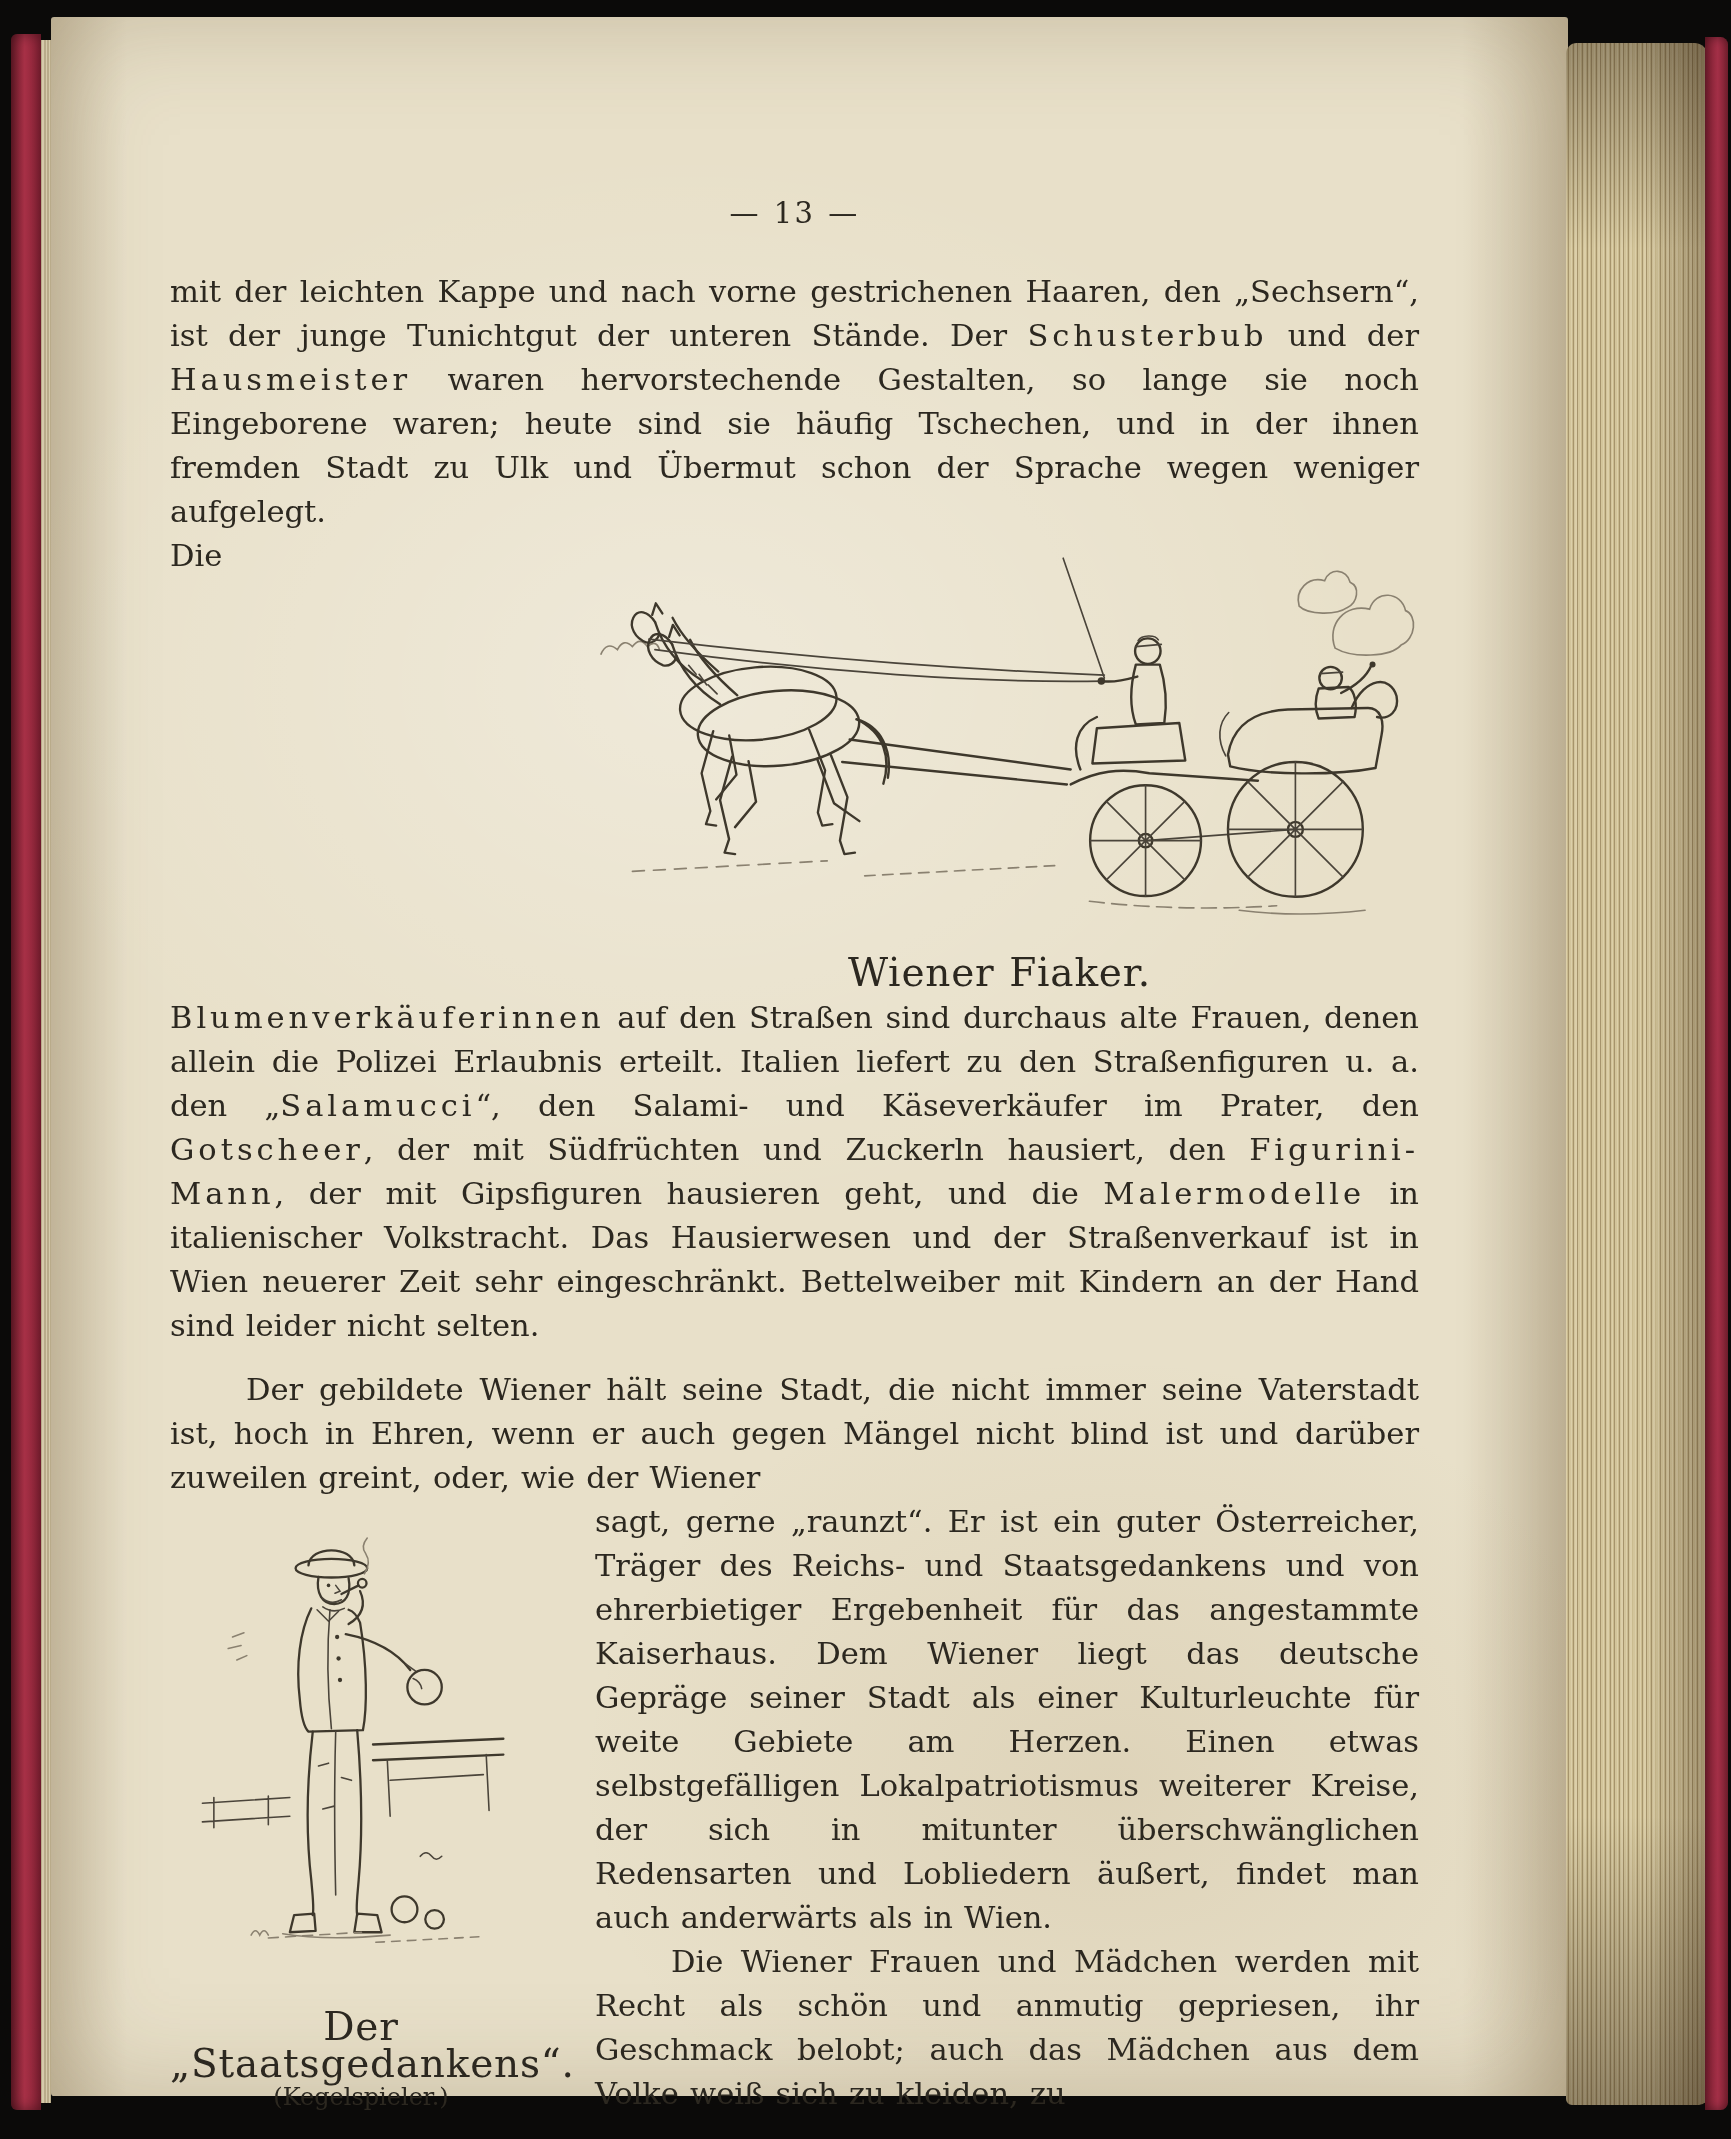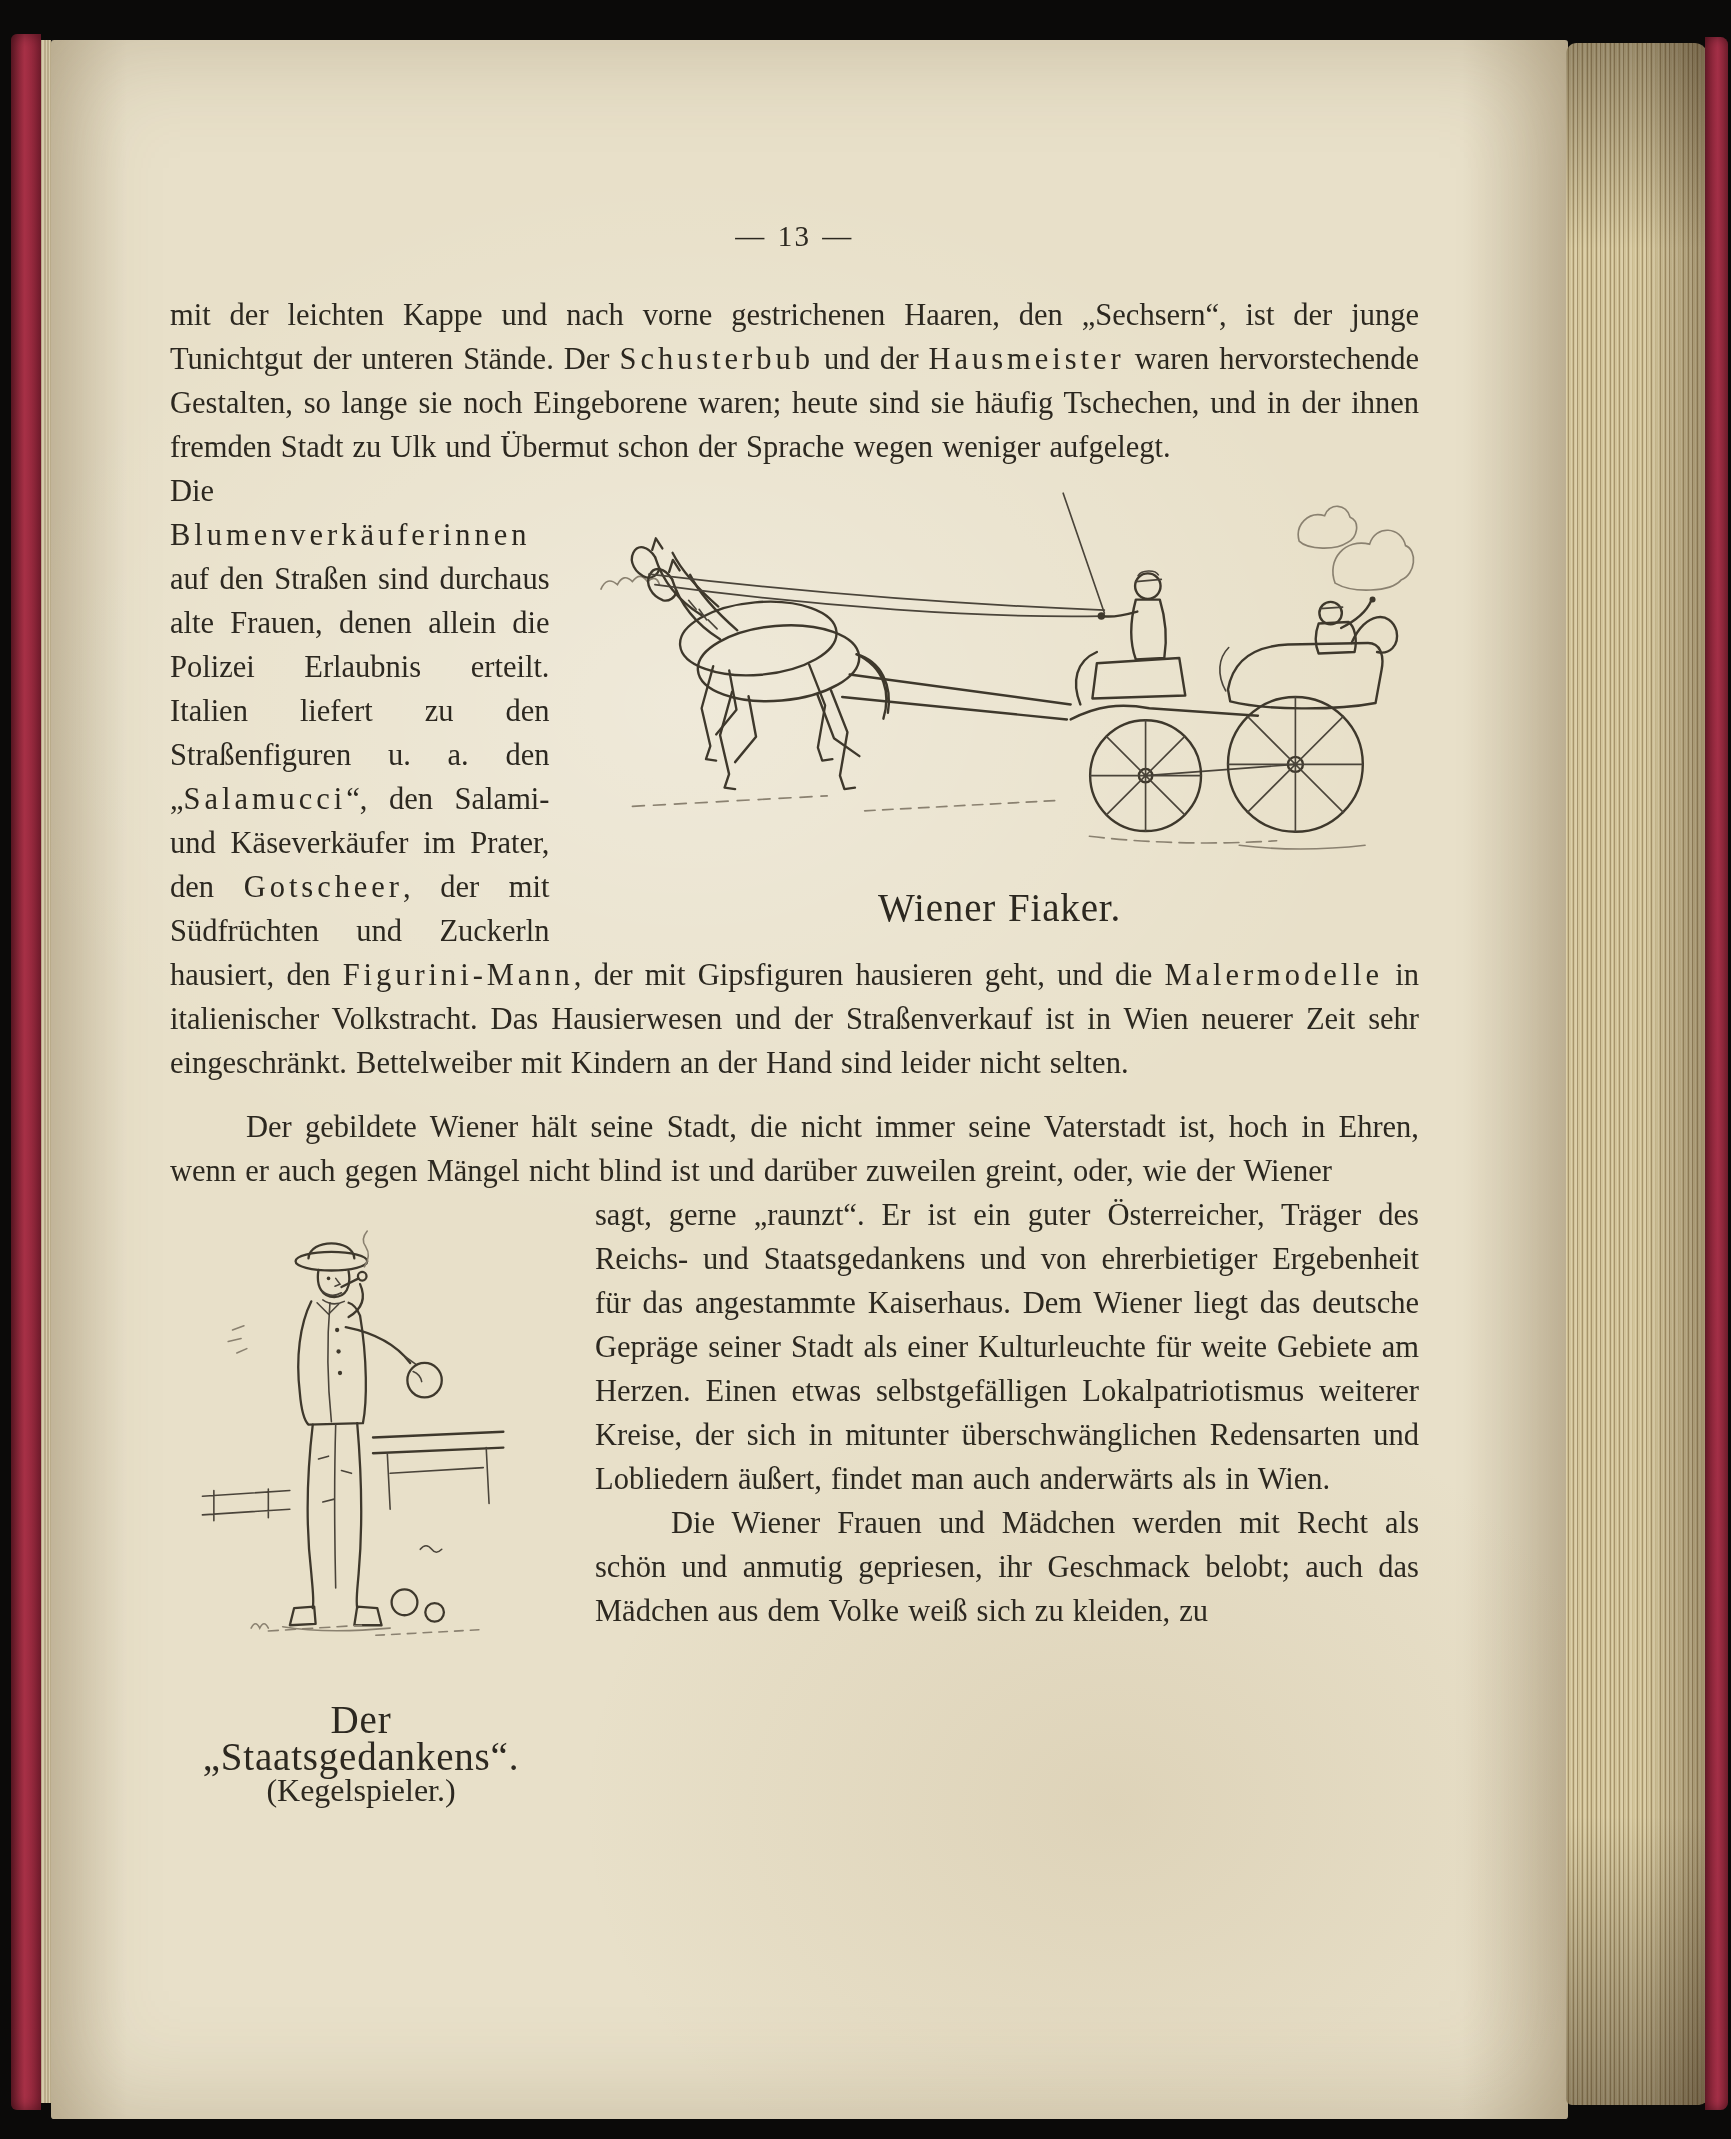--- a/index.html
+++ b/index.html
@@ -24,29 +24,28 @@
     position:absolute;left:41px;top:40px;bottom:37px;width:10px;
     background:repeating-linear-gradient(90deg,#b7a océ?,#b7a océ);
   }
   
   .left-sliver{
     background:repeating-linear-gradient(90deg,#b9ab8a 0 1.5px,#d6cbab 1.5px 3.1px);
   }
 
   
   .page{
-    position:absolute;left:51px;top:40px;width:1517px;height:2079px;
+    position:absolute;left:51px;top:17px;width:1517px;height:2079px;
     background:
       radial-gradient(992px 763px at 42% 32%, rgba(255,255,255,.30), transparent 70%),
       radial-gradient(763px 611px at 70% 85%, rgba(150,120,70,.12), transparent 70%),
       linear-gradient(90deg, rgba(110,85,45,.20), transparent 5%, transparent 93%, rgba(110,85,45,.25)),
       #e8e0c9;
     box-shadow:inset 0 0 107px rgba(105,82,45,.28);
     border-radius:3.1px;
-    font-family:Liberation Serif, serif;
   }
 
   
   .fore-edge{
     position:absolute;left:1566px;top:43px;bottom:35px;width:142px;
     background:
       linear-gradient(180deg, rgba(40,25,10,.35), rgba(0,0,0,0) 10%, rgba(0,0,0,0) 86%, rgba(40,25,10,.40)),
       linear-gradient(90deg, rgba(0,0,0,0) 55%, rgba(60,40,18,.35)),
       repeating-linear-gradient(90deg,#dccfa9 0 1.5px,#cabb8f 1.5px 2.3px,#a6946c 2.3px 3.1px,#d3c59b 3.1px 4.6px);
     border-radius:10.7px 13.7px 9.2px 6.1px;
@@ -78,21 +77,21 @@
 
   p,.para-block{margin:0;}
   .indent{text-indent:76px;}
   .gap-top{margin-top:20px;}
   .sperr{letter-spacing:.13em;}
 
   figure{margin:0;text-align:center;}
   .fig-fiaker{float:right;width:839px;margin:3.1px 0 4.6px 30.5px;}
   .fig-kegel{float:left;width:382px;margin:7.6px 43px 3.1px 0;}
   .cap-main{font-size:39px;line-height:37px;margin-top:15.3px;letter-spacing:0.8px;}
-  .cap-sub{font-size:32px;line-height:30.5px;}
+  .cap-sub{font-size:24px;line-height:30.5px;}
 
   
   .ink{stroke:#3e382c;stroke-width:3.2;fill:none;stroke-linecap:round;stroke-linejoin:round;}
   .thin{stroke:#4a443a;stroke-width:2.2;fill:none;stroke-linecap:round;}
   .light{stroke:#8a8170;stroke-width:2.2;fill:none;stroke-linecap:round;}
   .dot{fill:#3e382c;stroke:none;}
 </style>
 </head>
 <body>
 

